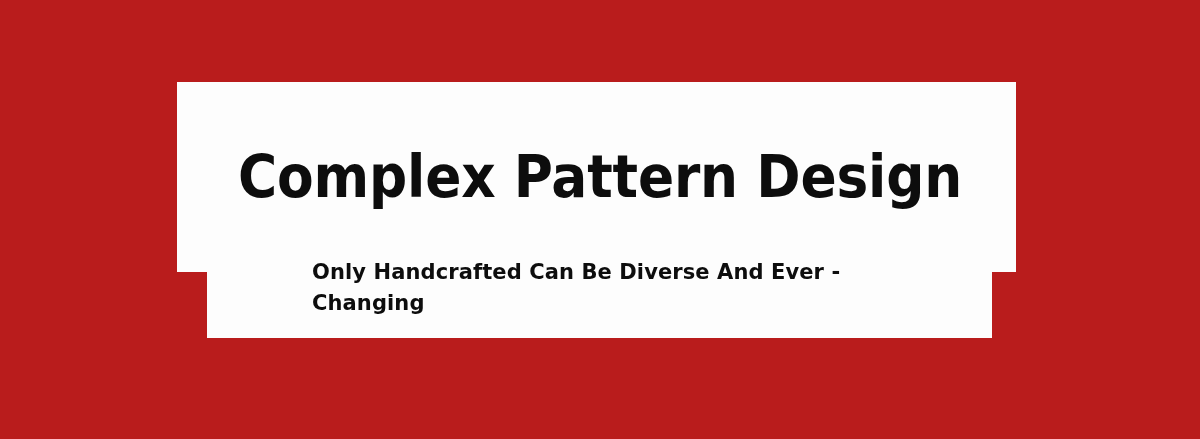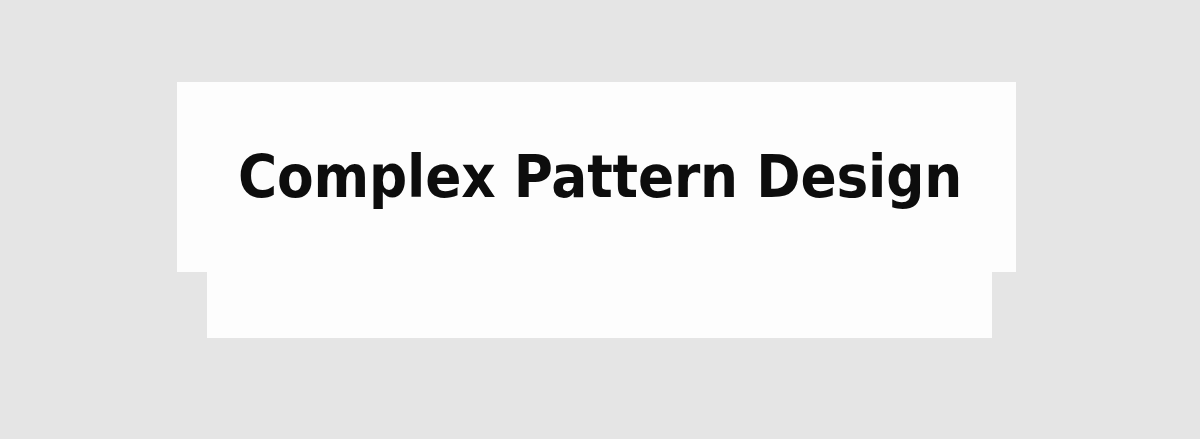--- a/index.html
+++ b/index.html
@@ -11,21 +11,21 @@
     height: 439px;
     background: #ffffff;
     font-family: "DejaVu Sans", sans-serif;
     overflow: hidden;
   }
 
   #slide {
     position: relative;
     width: 1200px;
     height: 439px;
-    background: #e5e5e5;
+    background: #b91c1c;
     text-decoration: underline;
   }
 
   
   .panel {
     position: absolute;
     background: #fdfdfd;
   }
   .panel-title-block {
     left: 177px;
@@ -86,14 +86,17 @@
 <div id="slide">
 
   <div class="panel panel-title-block"></div>
 
   <div class="panel panel-subtitle-block"></div>
 
   <div class="title-wrap">
     <h1 class="slide-title">Complex Pattern Design</h1>
   </div>
 
+  <div class="subtitle-wrap">
+    <p class="slide-subtitle">Only Handcrafted Can Be Diverse And Ever -Changing</p>
+  </div>
 
 </div>
 
 </body></html>

